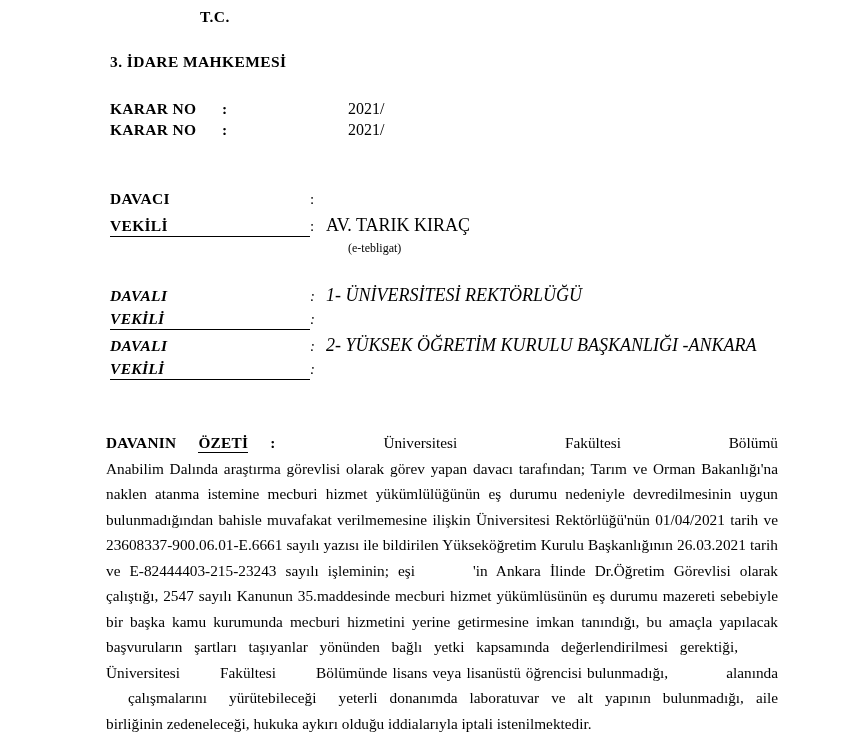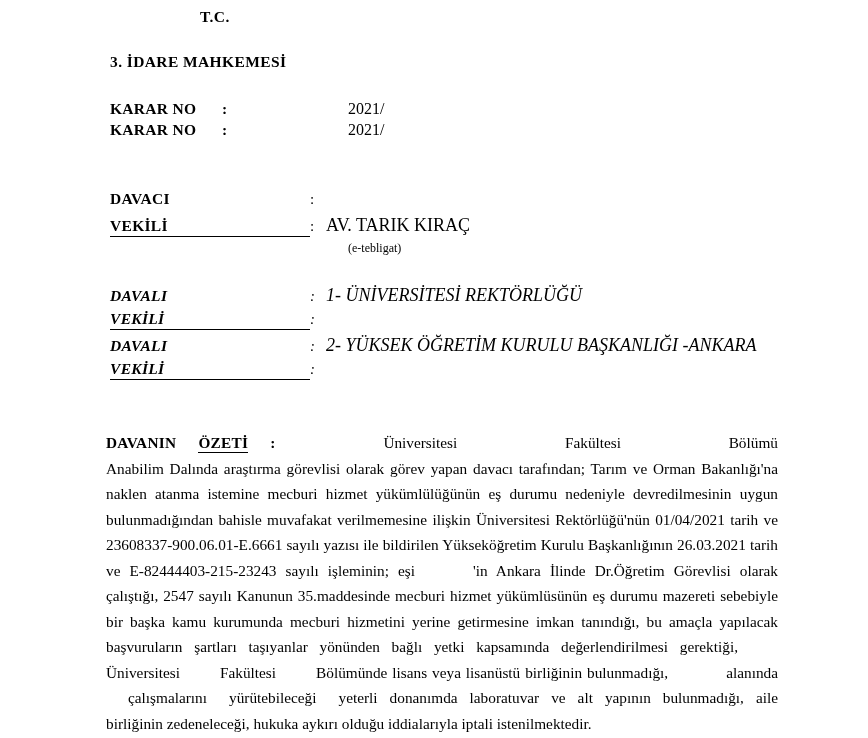--- a/index.html
+++ b/index.html
@@ -217,17 +217,17 @@
       <div class="fl-inner">
         <span class="head">
           <span>DAVANIN</span><span class="sp-sm"></span><span class="u">ÖZETİ</span><span class="sp-sm"></span><span>:</span>
         </span>
         <span>Üniversitesi</span>
         <span>Fakültesi</span>
         <span>Bölümü</span>
       </div>
     </div>
     <span>Anabilim Dalında araştırma görevlisi olarak görev yapan davacı tarafından; Tarım ve Orman Bakanlığı'na naklen atanma istemine mecburi hizmet yükümlülüğünün eş durumu nedeniyle devredilmesinin uygun bulunmadığından bahisle muvafakat verilmemesine ilişkin Üniversitesi Rektörlüğü'nün 01/04/2021 tarih ve 23608337-900.06.01-E.6661 sayılı yazısı ile bildirilen Yükseköğretim Kurulu Başkanlığının 26.03.2021 tarih ve E-82444403-215-23243 sayılı işleminin; eşi</span><span class="sp-wide"></span><span>'in Ankara İlinde Dr.Öğretim Görevlisi olarak çalıştığı, 2547 sayılı Kanunun 35.maddesinde mecburi hizmet yükümlüsünün eş durumu mazereti sebebiyle bir başka kamu kurumunda mecburi hizmetini yerine getirmesine imkan tanındığı, bu amaçla yapılacak başvuruların şartları taşıyanlar yönünden bağlı yetki kapsamında değerlendirilmesi gerektiği,</span><span class="sp-mid"></span><span>Üniversitesi</span><span class="sp-mid"></span><span>Fakültesi</span><span class="sp-mid"></span><span>Bölümünde lisans veya</span>
-    <span>lisanüstü birliğinin bulunmadığı,</span><span class="sp-wide"></span><span>alanında</span><span class="sp-sm"></span><span>çalışmalarını</span><span class="sp-sm"></span><span>yürütebileceği</span><span class="sp-sm"></span><span>yeterli</span>
+    <span>lisanüstü öğrencisi bulunmadığı,</span><span class="sp-wide"></span><span>alanında</span><span class="sp-sm"></span><span>çalışmalarını</span><span class="sp-sm"></span><span>yürütebileceği</span><span class="sp-sm"></span><span>yeterli</span>
     <span>donanımda laboratuvar ve alt yapının bulunmadığı, aile birliğinin zedeneleceği, hukuka aykırı olduğu iddialarıyla  iptali istenilmektedir.</span>
   </div>
 
 </div>
 
 </body></html>

